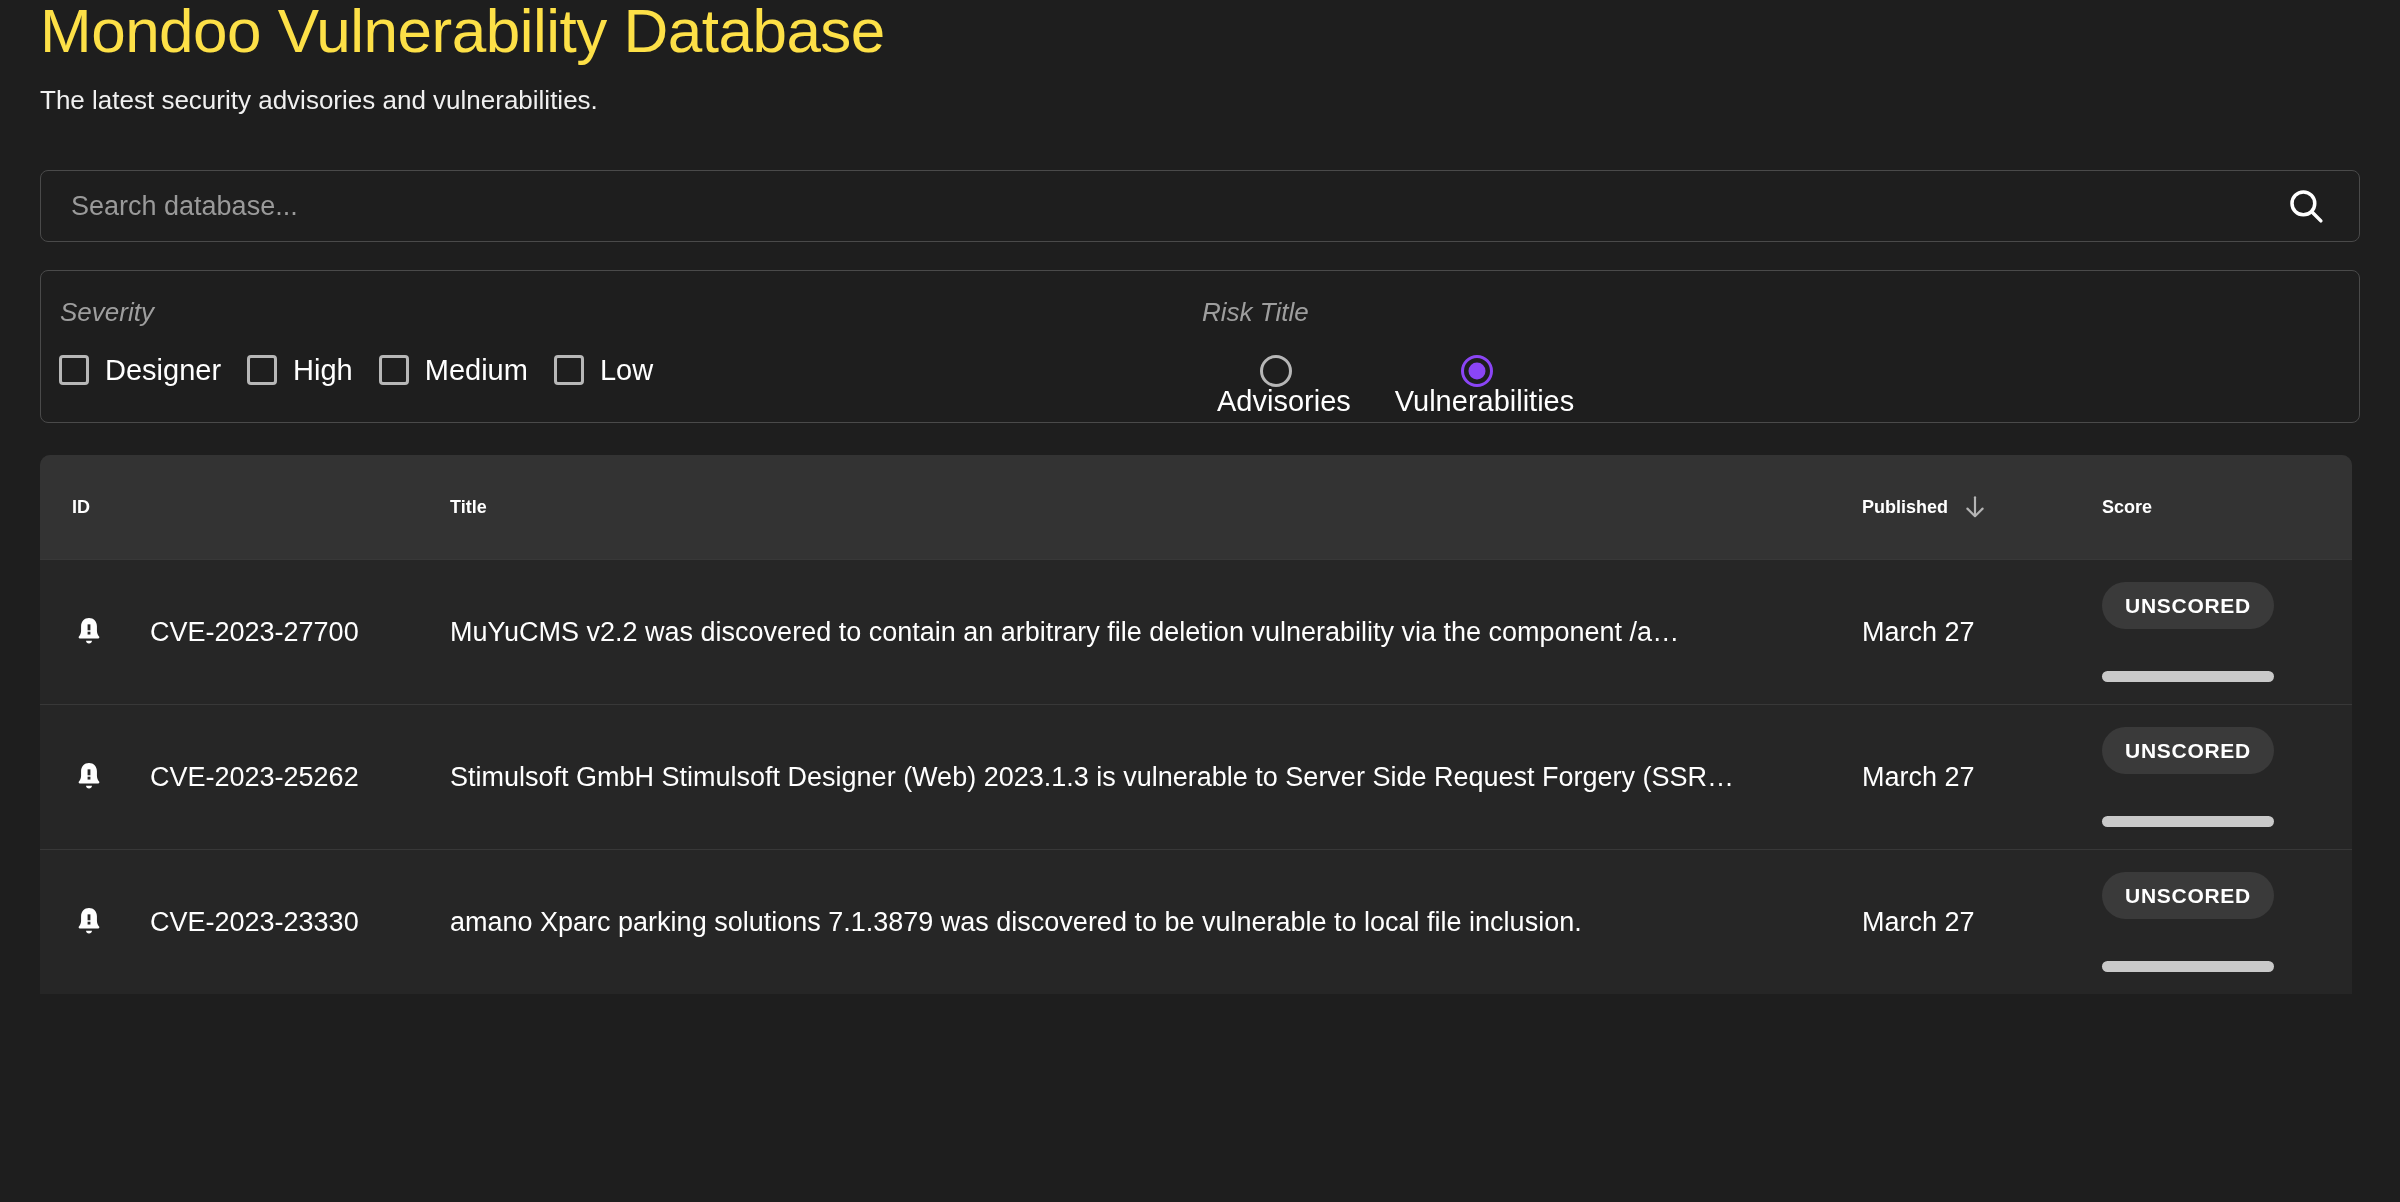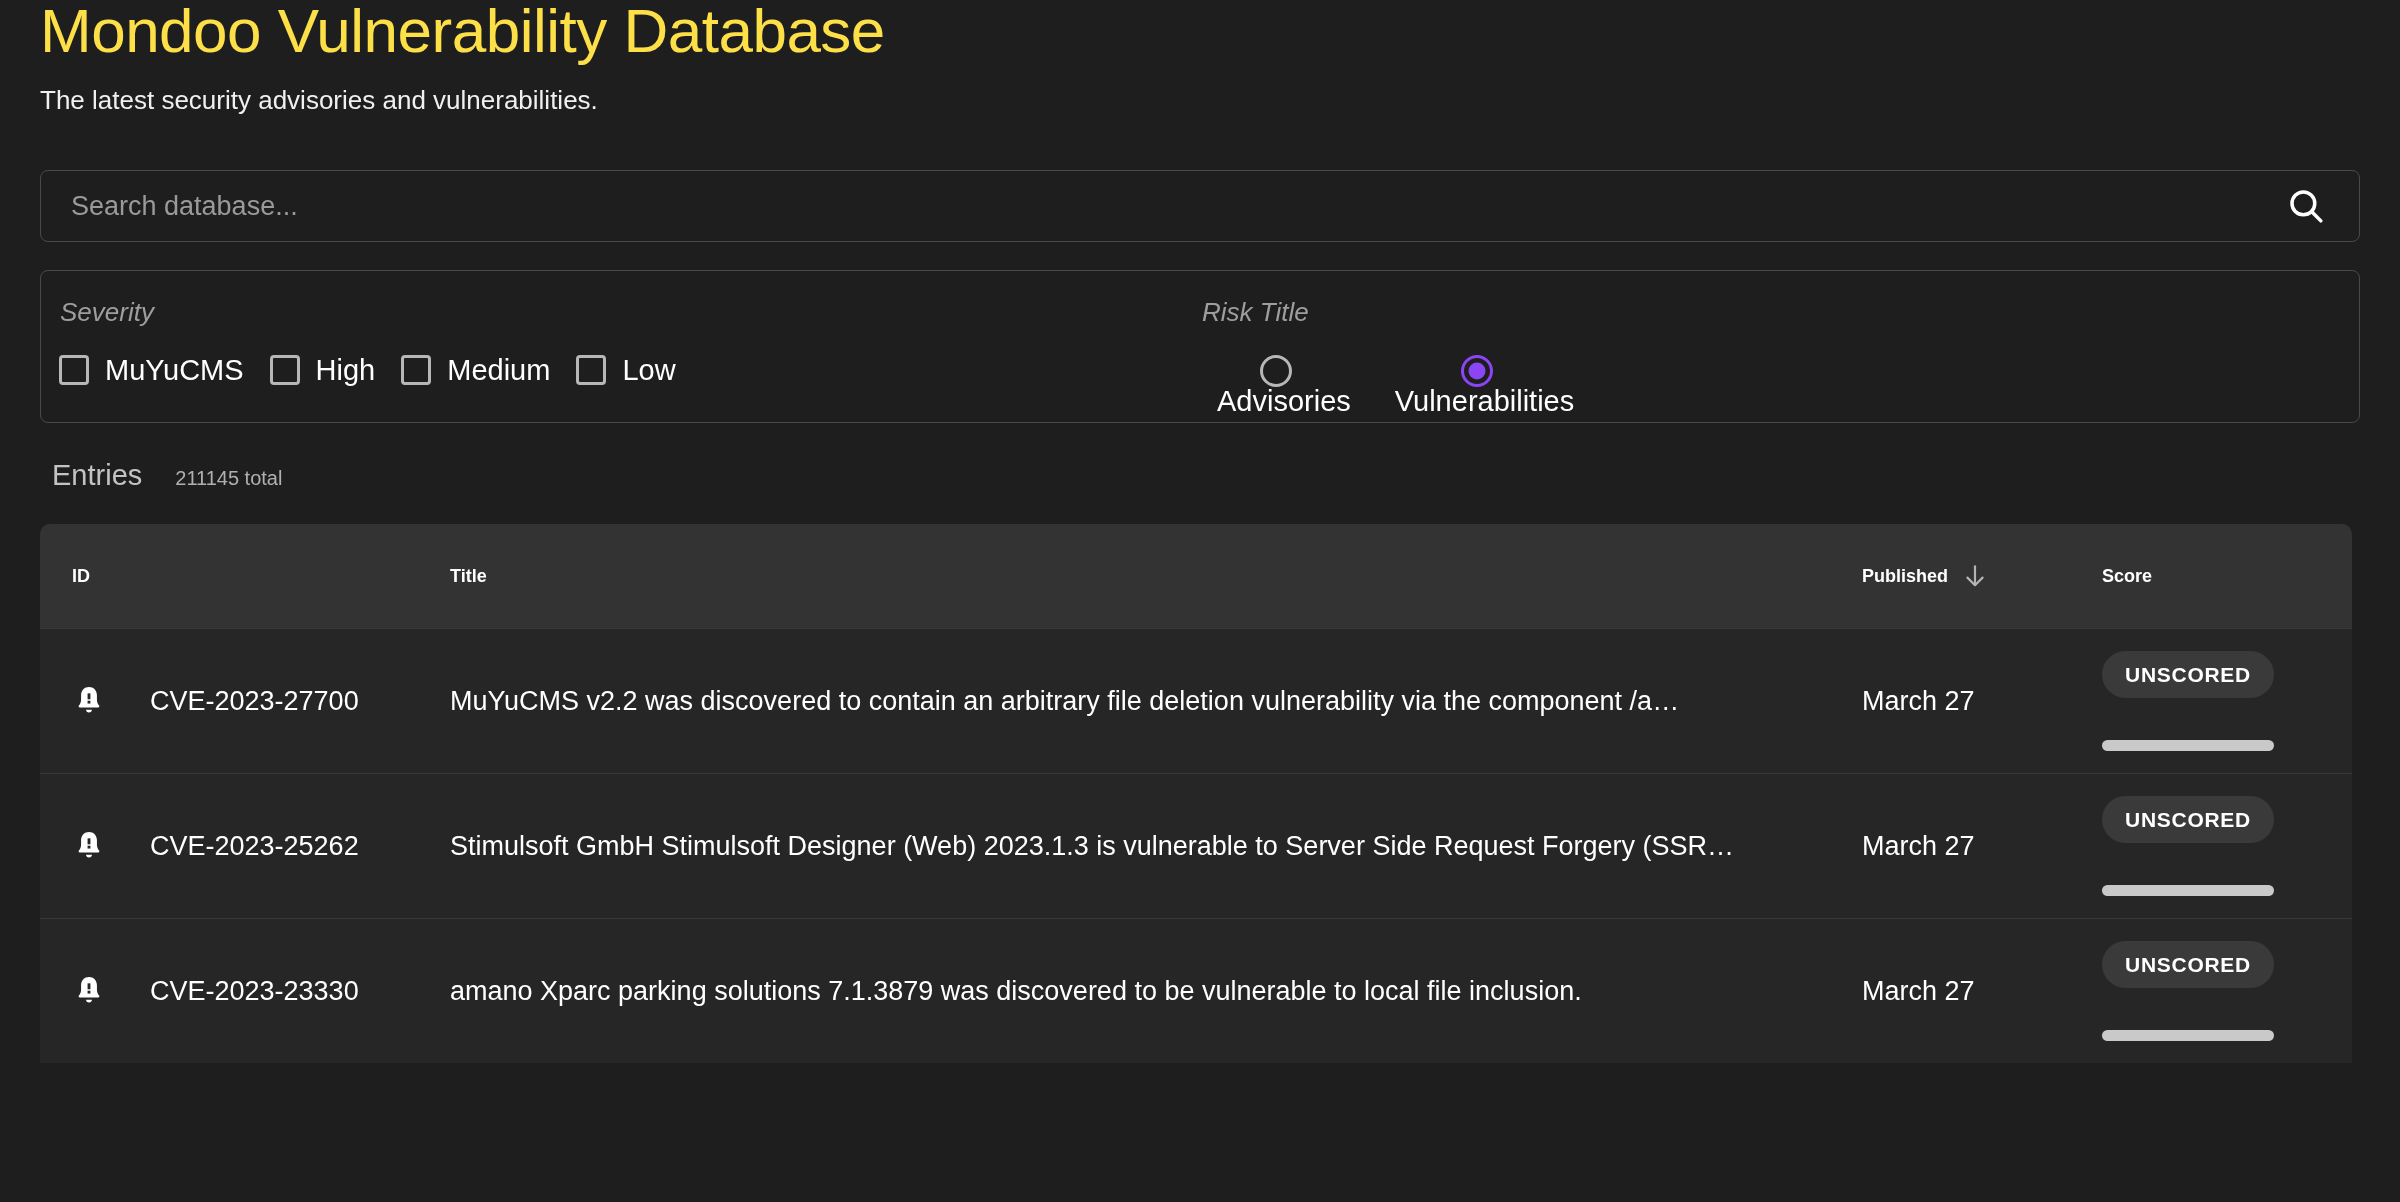--- a/index.html
+++ b/index.html
@@ -245,21 +245,21 @@
   </div>
 
   <div class="filters">
 
     <div class="filter-group severity">
       <div class="filter-legend">Severity</div>
       <div class="filter-options">
 
         <label class="option">
           <span class="opt-box"></span>
-          <span class="opt-label">MuYuCMS</span>
+          <span class="opt-label">Designer</span>
         </label>
 
         <label class="option">
           <span class="opt-box"></span>
           <span class="opt-label">High</span>
         </label>
 
         <label class="option">
           <span class="opt-box"></span>
           <span class="opt-label">Medium</span>
@@ -285,24 +285,20 @@
         <label class="option risk-opt">
           <span class="opt-radio checked"></span>
           <span class="opt-label">Vulnerabilities</span>
         </label>
 
       </div>
     </div>
 
   </div>
 
-  <div class="entries-bar">
-    <span class="entries-label">Entries</span>
-    <span class="entries-total">211145 total</span>
-  </div>
 
   <div class="table">
 
     <div class="thead">
       <div class="c-id">
         <span class="th">ID</span>
       </div>
       <div class="c-title">
         <span class="th">Title</span>
       </div>

